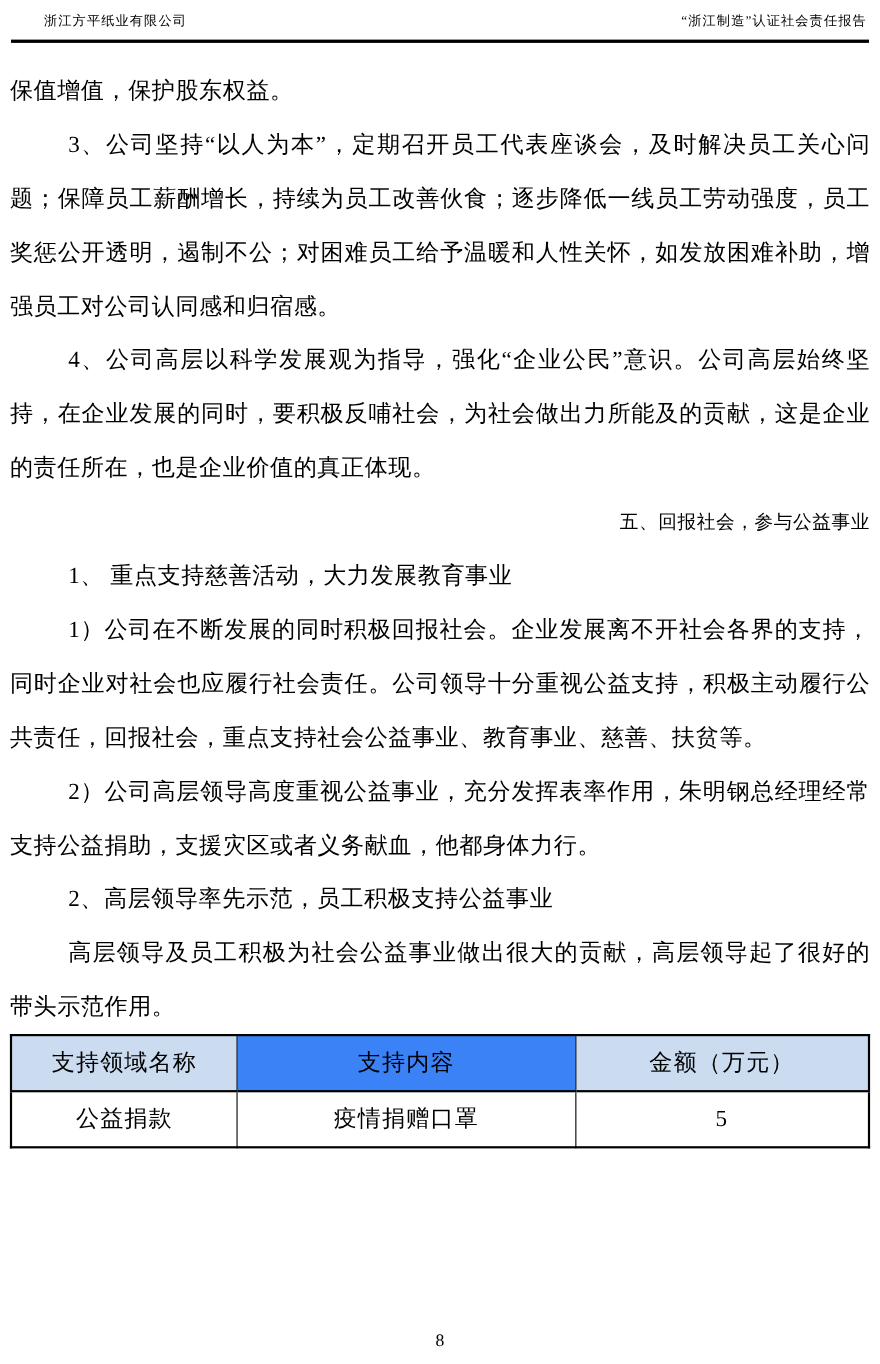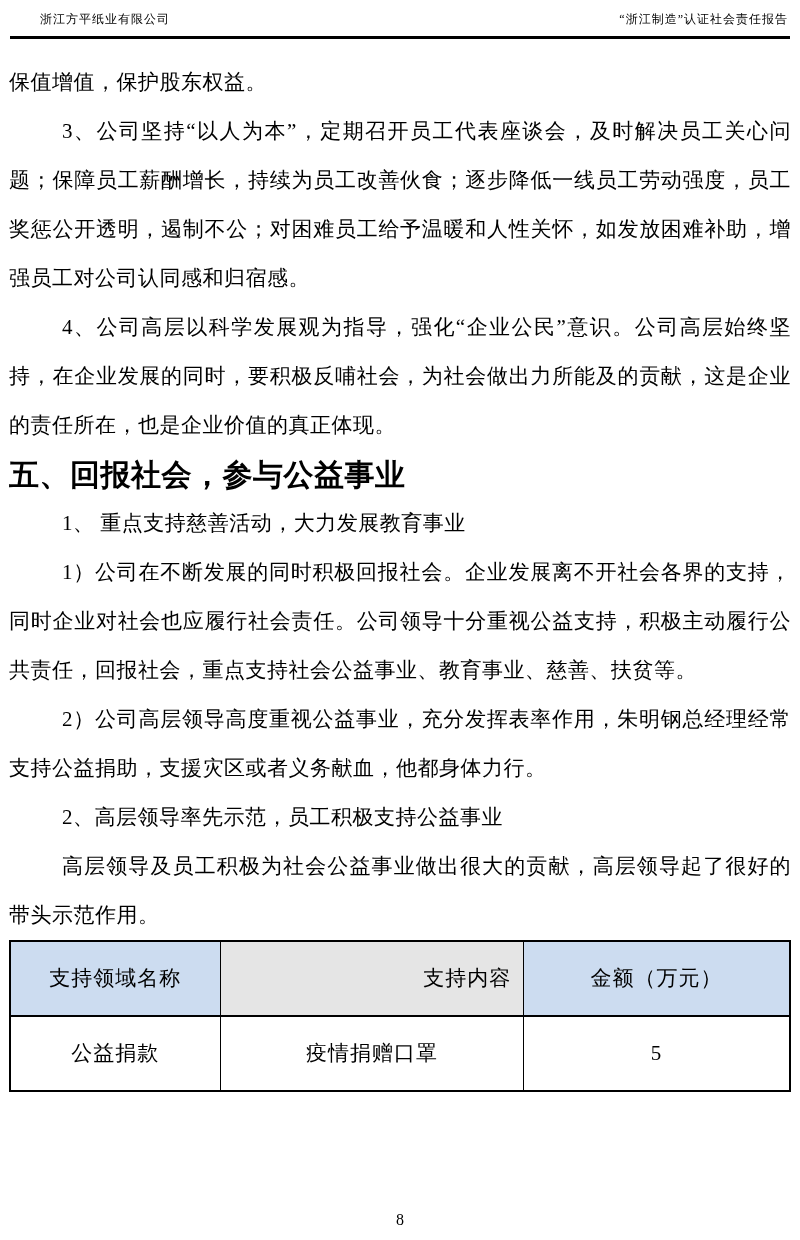--- a/index.html
+++ b/index.html
@@ -47,25 +47,25 @@
     right: 9px;
     font-size: 21px;
     line-height: 49px;
     text-align: justify;
     letter-spacing: 0.5px;
   }
   .content p { margin: 0; }
   .para-indent { text-indent: 53px; }
   .section-heading {
     font-family: "Liberation Sans", "DejaVu Sans", sans-serif;
-    font-weight: bold;
-    font-size: 30px;
+    font-weight: normal;
+    font-size: 17px;
     line-height: 49px;
     margin: 0;
-    text-align: left;
+    text-align: right;
   }
 
   
   .table-caption {
     text-align: center;
     font-family: "Liberation Sans", "DejaVu Sans", sans-serif;
     font-weight: bold;
     font-size: 22px;
     line-height: 32px;
     margin-top: 13px;
@@ -79,21 +79,21 @@
     border: 2.5px solid #000000;
   }
   .donation-table th,
   .donation-table td {
     border: 1.5px solid #000000;
     text-align: center;
     vertical-align: middle;
     font-weight: normal;
     font-size: 21px;
     letter-spacing: 1px;
-    padding: 12px;
+    padding: 0;
   }
   .donation-table th { height: 44px; border-bottom-width: 2px; }
   .donation-table td { height: 46px; }
   .col-area    { width: 26.3%; }
   .col-content { width: 39.5%; }
   .col-amount  { width: 34.2%; }
 
   
   .page-footer {
     position: absolute;
@@ -124,21 +124,21 @@
     <p class="para-indent">1）公司在不断发展的同时积极回报社会。企业发展离不开社会各界的支持，同时企业对社会也应履行社会责任。公司领导十分重视公益支持，积极主动履行公共责任，回报社会，重点支持社会公益事业、教育事业、慈善、扶贫等。</p>
     <p class="para-indent">2）公司高层领导高度重视公益事业，充分发挥表率作用，朱明钢总经理经常支持公益捐助，支援灾区或者义务献血，他都身体力行。</p>
     <p class="para-indent">2、高层领导率先示范，员工积极支持公益事业</p>
     <p class="para-indent">高层领导及员工积极为社会公益事业做出很大的贡献，高层领导起了很好的带头示范作用。</p>
 
 
     <table class="donation-table">
       <thead>
         <tr>
           <th class="col-area" style="background: rgb(204, 220, 240);">支持领域名称</th>
-          <th class="col-content" style="background: #e5e5e5; text-align: right;">支持内容</th>
+          <th class="col-content" style="background: #3b82f6;">支持内容</th>
           <th class="col-amount" style="background: rgb(204, 220, 240);">金额（万元）</th>
         </tr>
       </thead>
       <tbody>
         <tr>
           <td>公益捐款</td>
           <td>疫情捐赠口罩</td>
           <td>5</td>
         </tr>
       </tbody>

